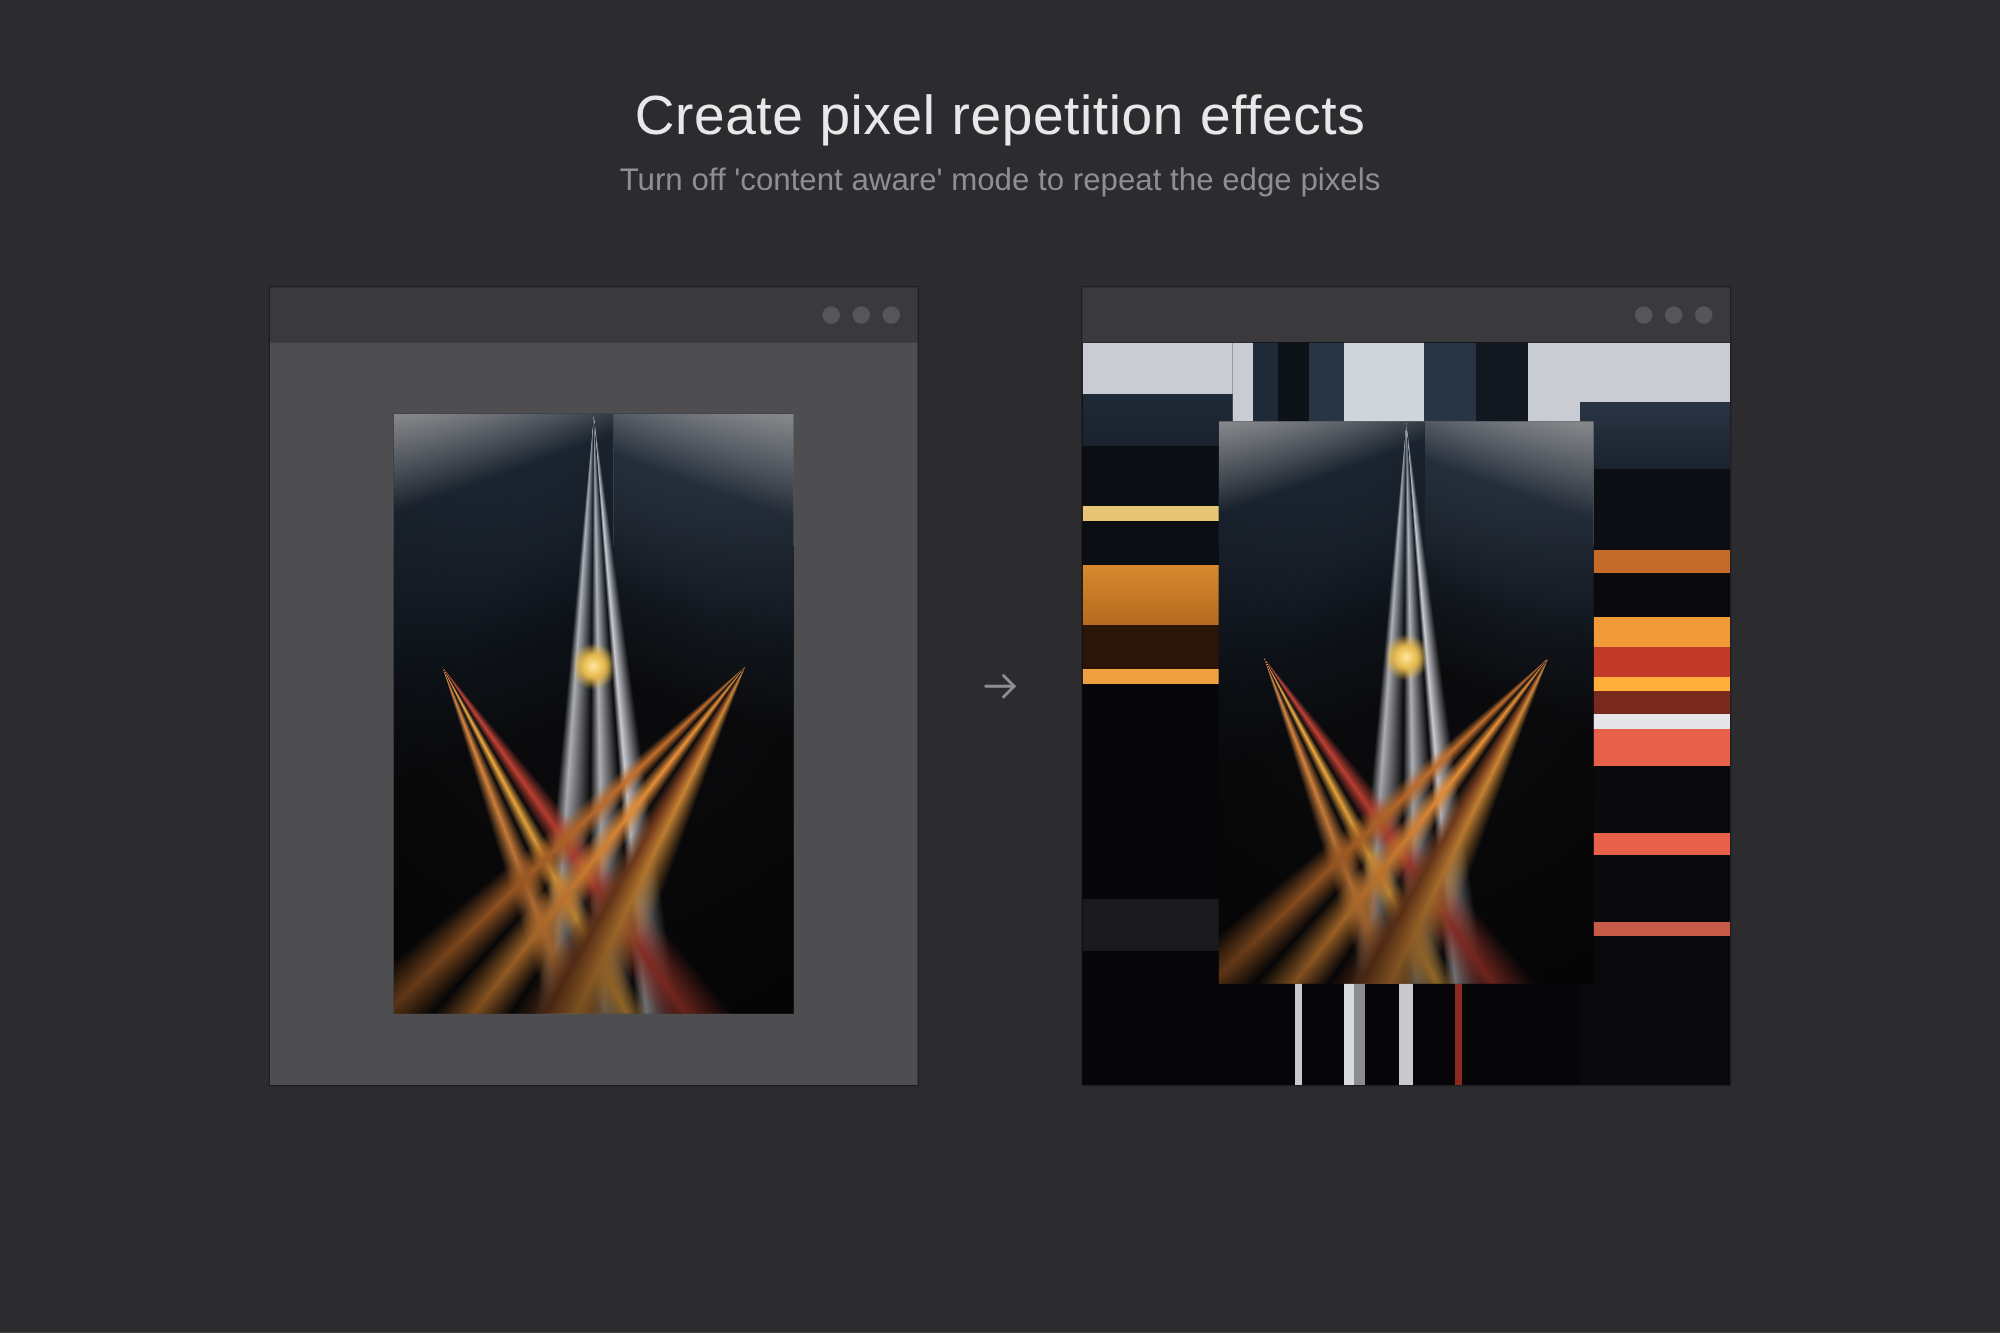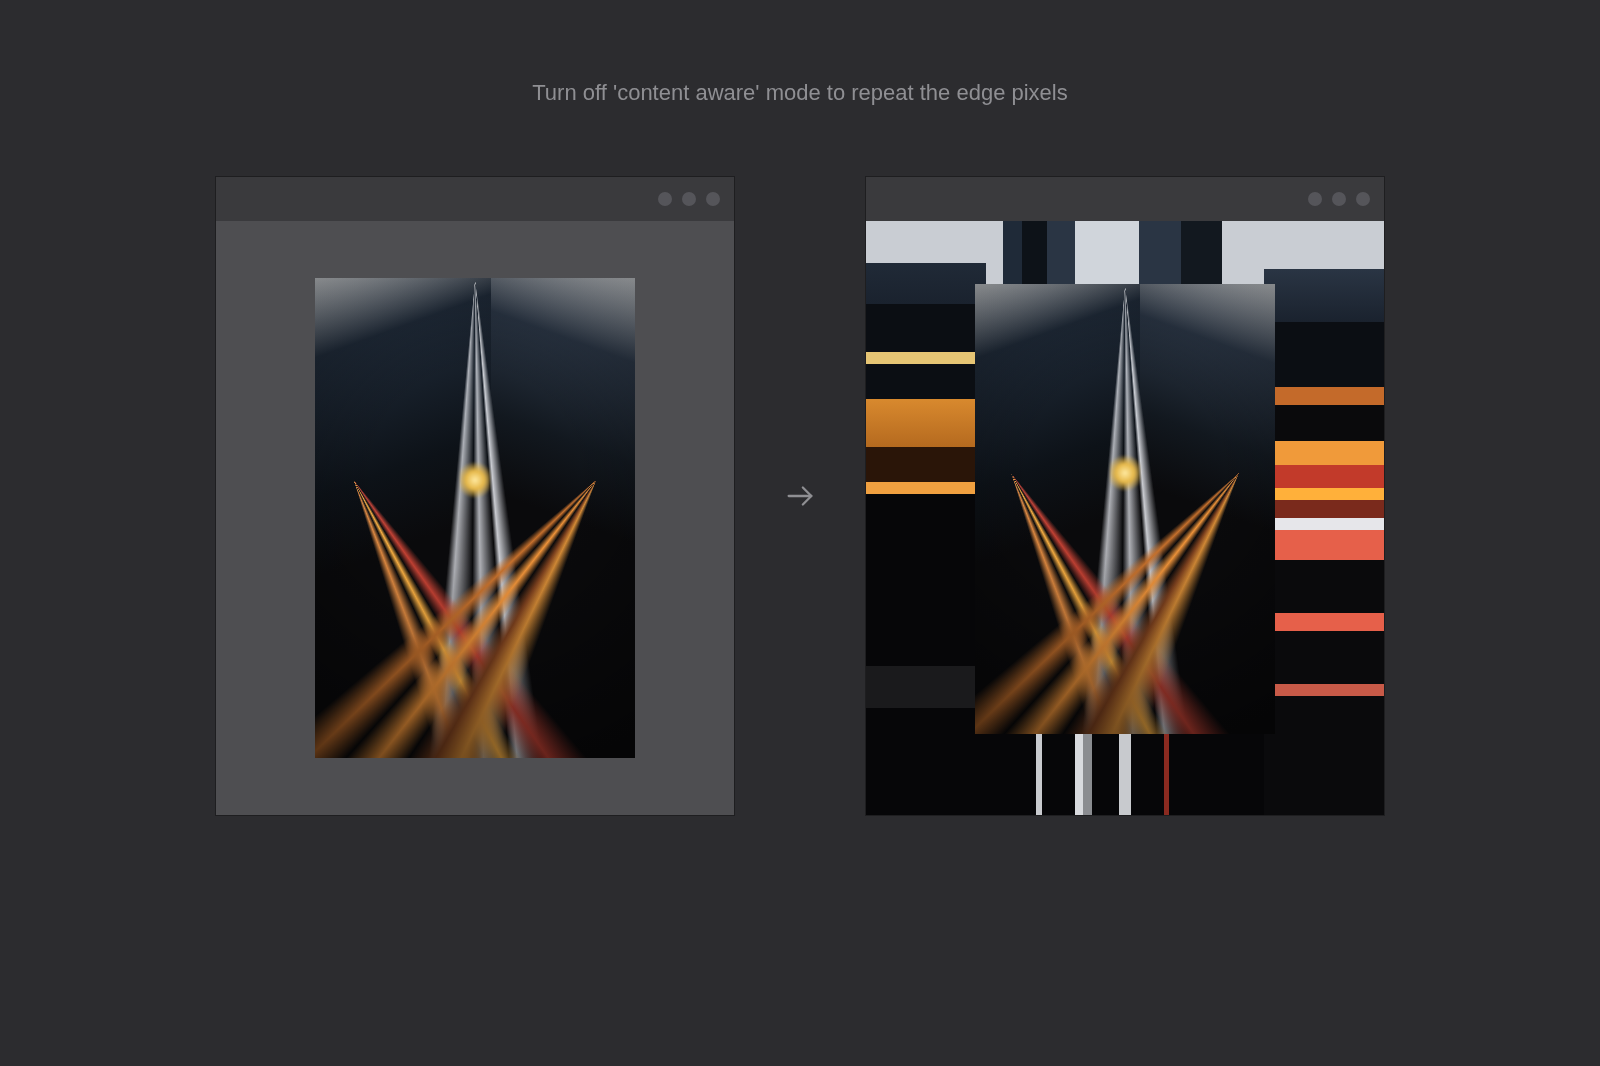--- a/index.html
+++ b/index.html
@@ -19,21 +19,21 @@
     padding-top: 68px;
   }
   .title {
     color: #e8e8ea;
     font-size: 44px;
     font-weight: 300;
     letter-spacing: 0.5px;
   }
   .subtitle {
     color: #8f8f93;
-    font-size: 22px;
+    font-size: 25px;
     font-weight: 300;
     margin-top: 12px;
   }
   .row {
     display: flex;
     align-items: center;
     justify-content: center;
     margin-top: 70px;
     gap: 48px;
   }
@@ -225,20 +225,21 @@
         #060608 52%, #060608 64%,
         #8a2a20 64%, #8a2a20 66%,
         #060608 66%, #060608 100%);
   }
 </style>
 </head>
 <body>
 
 <div class="page">
 
+  <h1 class="title">Create pixel repetition effects</h1>
   <p class="subtitle">Turn off 'content aware' mode to repeat the edge pixels</p>
 
   <div class="row">
 
     <div class="window">
       <div class="titlebar">
         <span class="dot"></span>
         <span class="dot"></span>
         <span class="dot"></span>
       </div>

